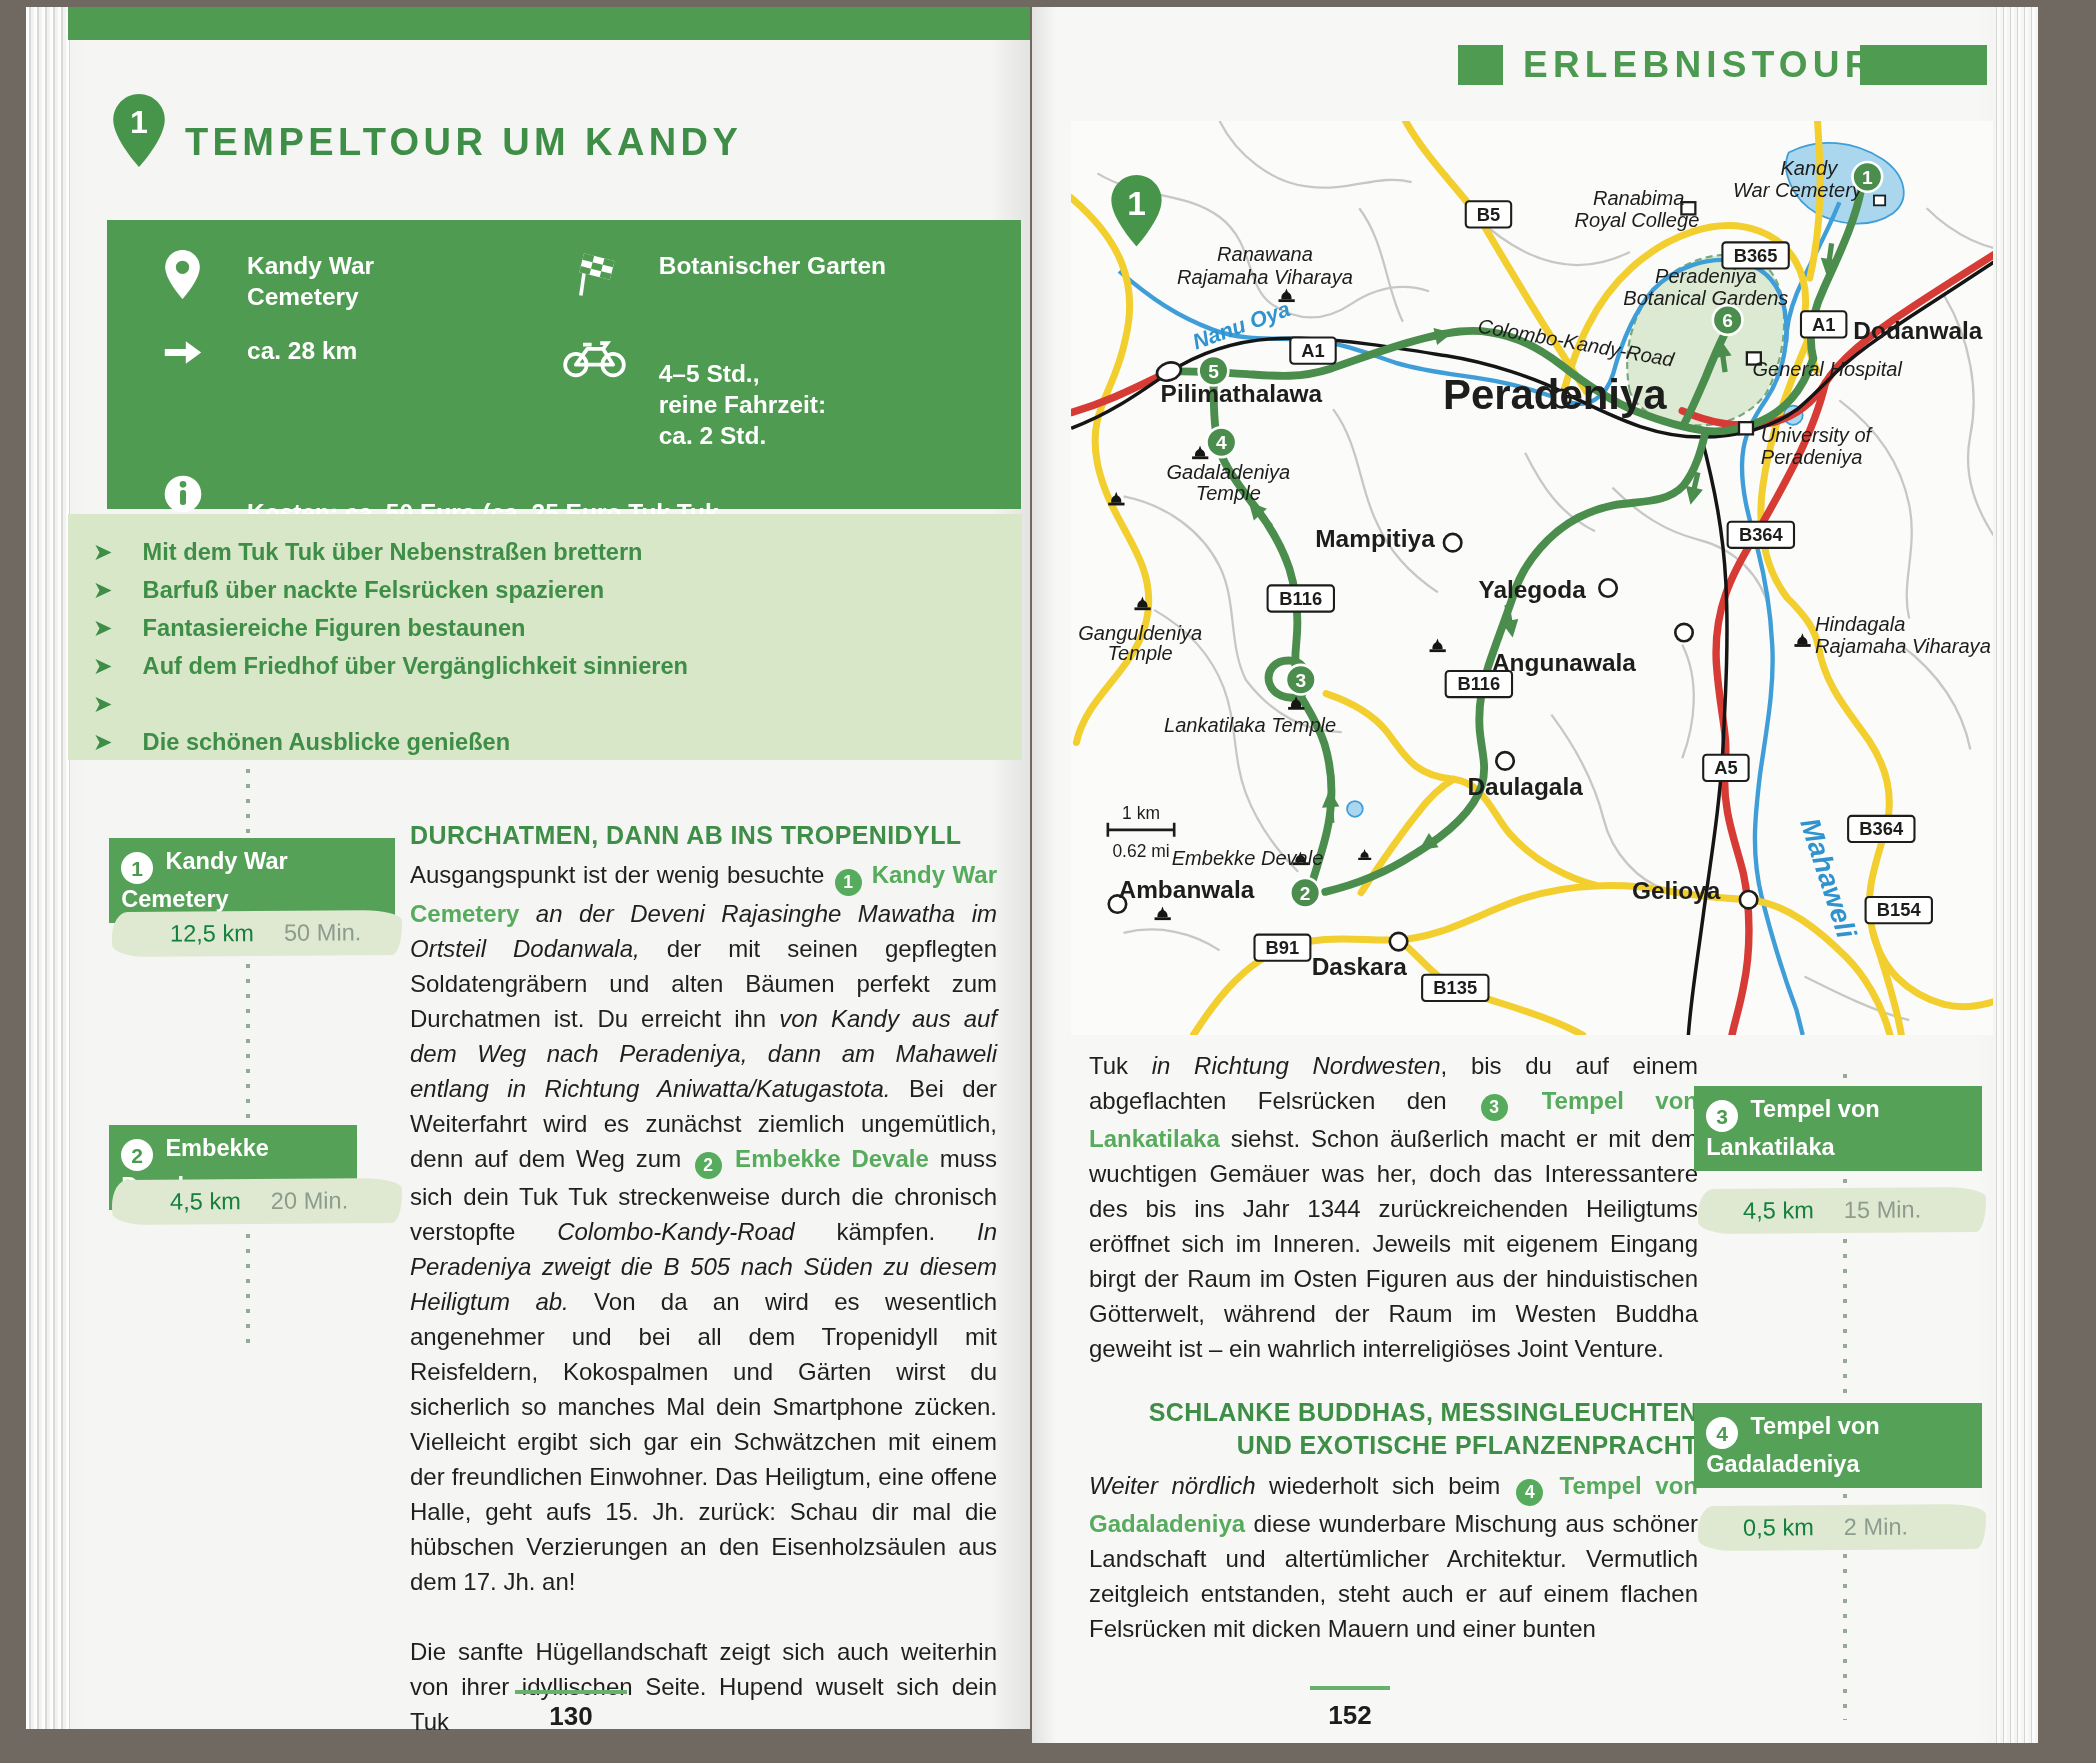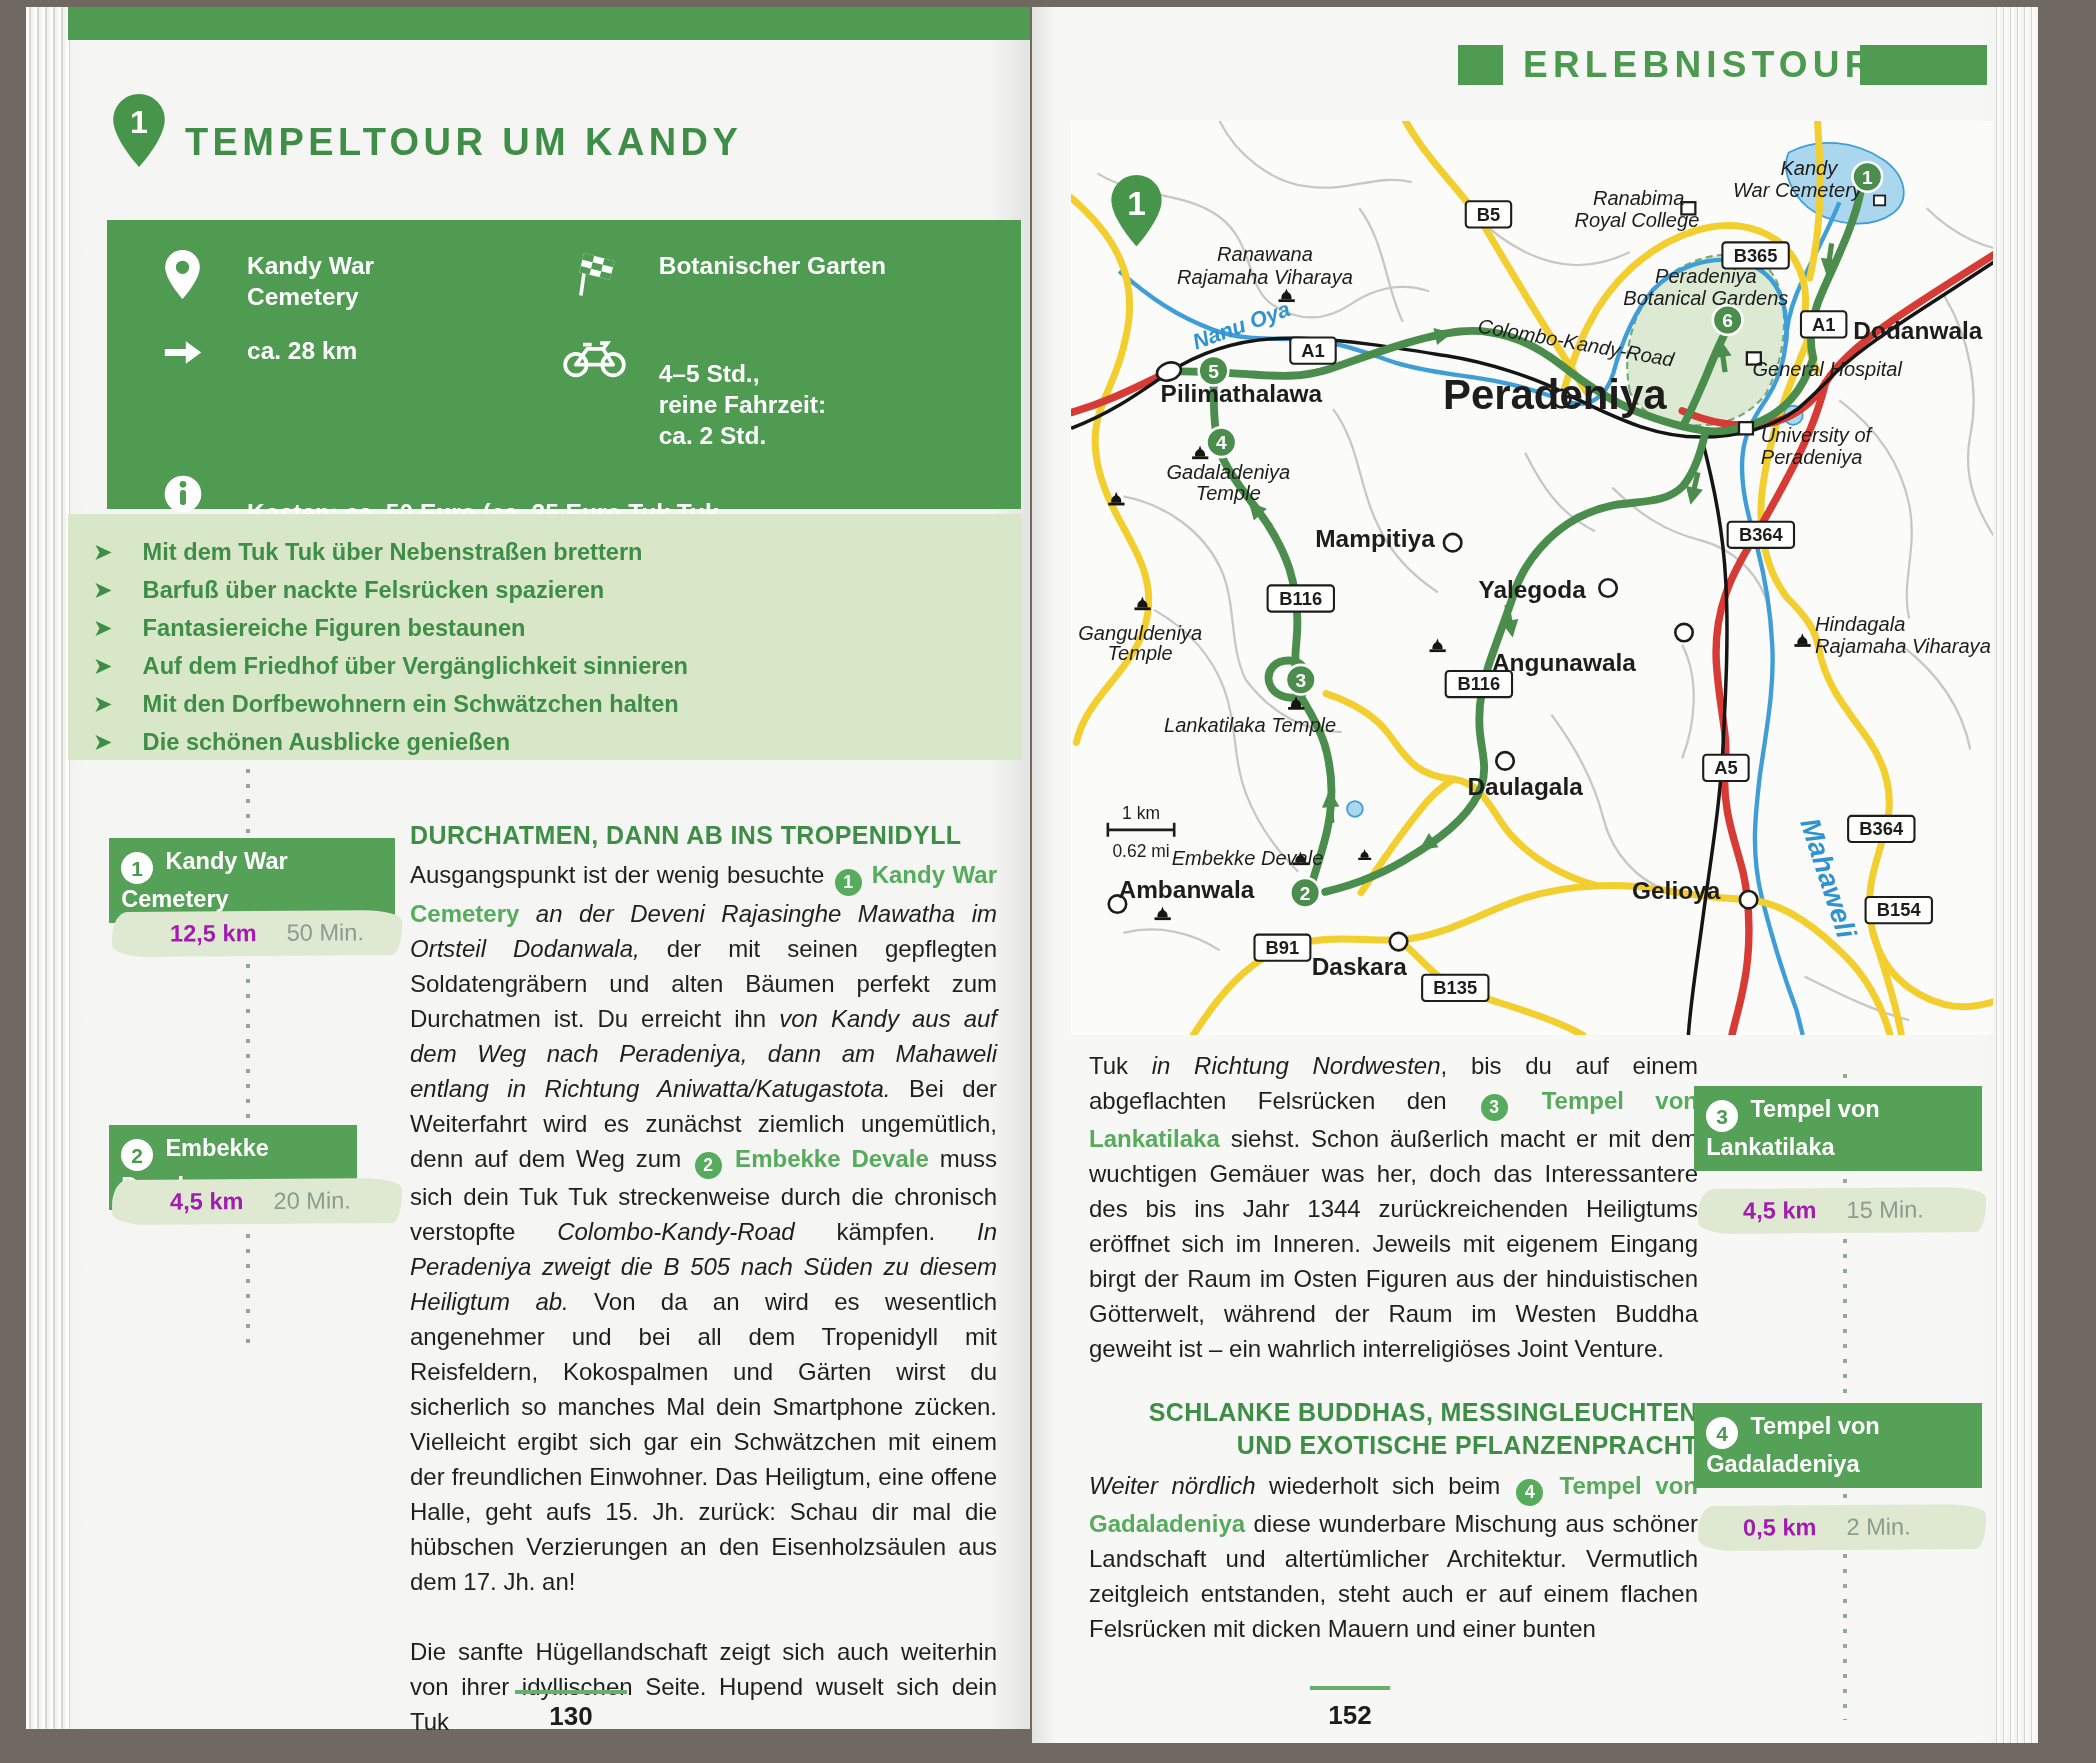--- a/index.html
+++ b/index.html
@@ -30,21 +30,21 @@
   .hl { display:flex; gap:31px; font-size:23.6px; font-weight:700; color:#3e8e47; line-height:38px; }
   .hl .arr { color:#3e8e47; font-size:21px; line-height:38px; }
   .dotline { position:absolute; width:3.5px;
     background:repeating-linear-gradient(to bottom,#96a896 0 4.4px,transparent 4.4px 15px); }
   .stopbox { position:absolute; background:#55a158; color:#fff; font-size:23.6px; font-weight:700;
     padding:7.9px 12.2px; line-height:31px; }
   .stop-num { display:inline-flex; width:32px; height:32px; border-radius:50%; background:#fff; color:#4c9a50;
     font-weight:800; font-size:21px; align-items:center; justify-content:center; margin-right:12.2px; vertical-align:-7px; }
   .brush { position:absolute; background:#dfe9d1; display:flex; align-items:center; gap:30px;
     border-radius:15.7px 39px 10.5px 35px / 26px 10.5px 30px 12.2px; transform:rotate(-.4deg); padding-left:58px; }
-  .brush .dist { font-size:23.6px; font-weight:700; color:#a21caf; }
+  .brush .dist { font-size:23.6px; font-weight:400; color:#15803d; }
   .brush .time { font-size:23.6px; font-weight:500; color:#8c9c8e; }
   .art-head { font-size:25px; font-weight:800; color:#3e8e47; letter-spacing:0.4px; line-height:33px; }
   .art-col { position:absolute; font-size:24px; line-height:35px; color:#1f1f1d; text-align:justify; }
   .seg-i { font-style:italic; }
   .seg-r { color:#56ab5c; font-weight:700; }
   .seg-c { display:inline-flex; width:27px; height:27px; border-radius:50%; background:#56ab5c; color:#fff;
     font-size:17.5px; font-weight:800; align-items:center; justify-content:center; vertical-align:-4.4px; margin:0 2.6px; }
   .pgnum { position:absolute; font-size:26px; font-weight:800; color:#1d1d1b; transform:translateX(-50%); }
   .pgline { position:absolute; height:4.4px; background:#68b16c; }
   
@@ -153,21 +153,20 @@
     <div class="hl">
         <span class="arr">➤</span>
         <span>Fantasiereiche Figuren bestaunen</span>
       </div>
     <div class="hl">
         <span class="arr">➤</span>
         <span>Auf dem Friedhof über Vergänglichkeit sinnieren</span>
       </div>
     <div class="hl">
         <span class="arr">➤</span>
-        <span>Mit den Dorfbewohnern ein Schwätzchen halten</span>
       </div>
     <div class="hl">
         <span class="arr">➤</span>
         <span>Die schönen Ausblicke genießen</span>
       </div>
   </div>
 
   <div class="dotline" style="left:220px; top:762px; height:576px;"></div>
 
   <div class="stopbox" style="left:83px; top:831px; width:286px;">

